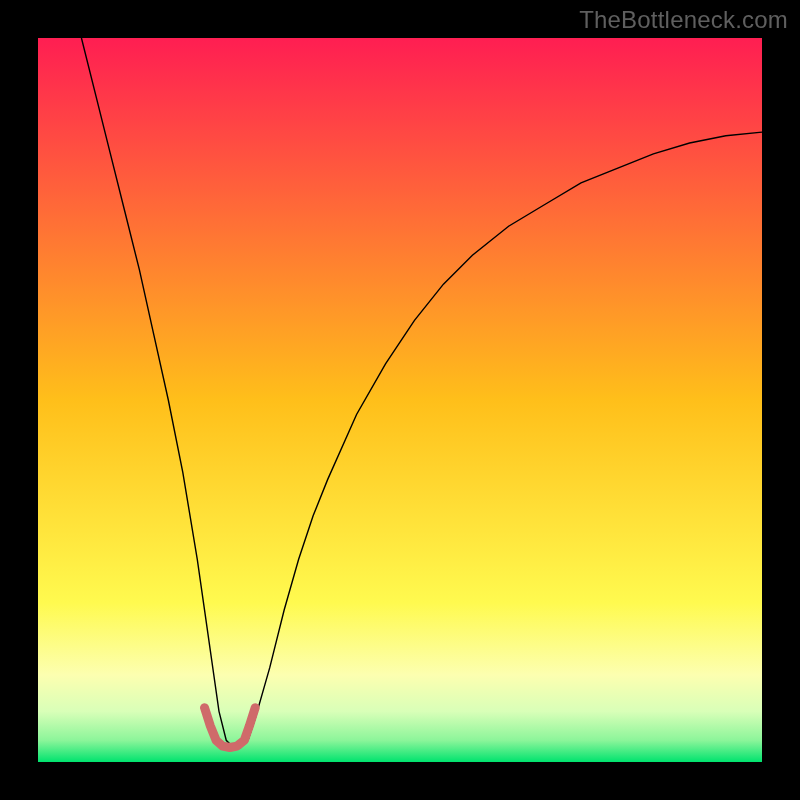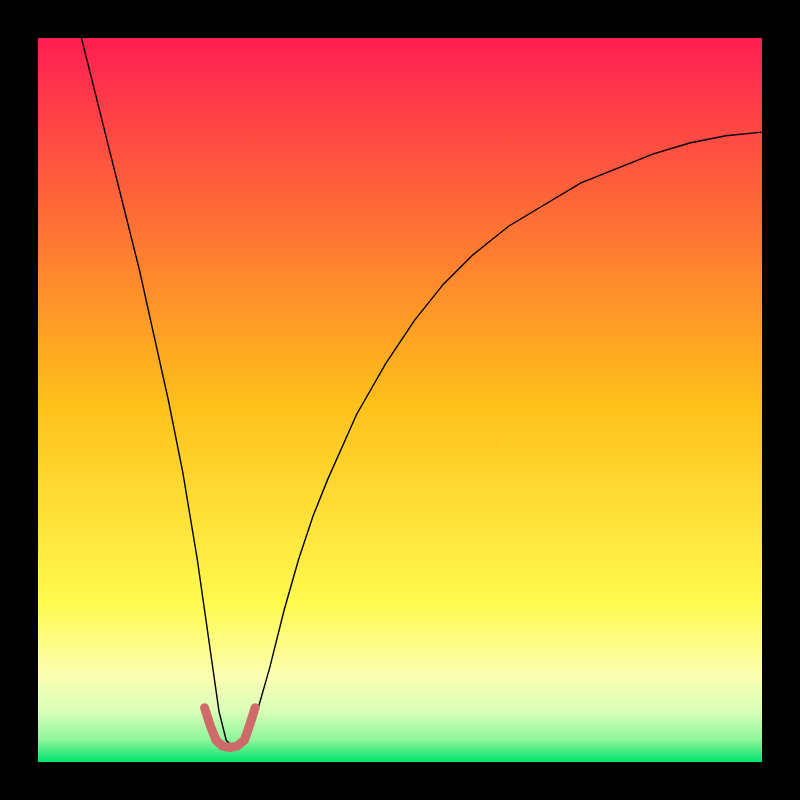--- a/index.html
+++ b/index.html
@@ -49,13 +49,14 @@
           <stop offset="88%" stop-color="#fcffb0"></stop>
           <stop offset="93%" stop-color="#d9ffb8"></stop>
           <stop offset="97%" stop-color="#8cf59a"></stop>
           <stop offset="100%" stop-color="#00e36e"></stop>
         </linearGradient>
     </defs>
     <rect x="0" y="0" width="724" height="724" fill="url(#bg-grad)"></rect>
     <path id="curve" fill="none" stroke="#000000" stroke-width="1.4" d="M43.44 0.00 L57.92 57.92 L72.40 115.84 L86.88 173.76 L101.36 231.68 L115.84 296.84 L130.32 362.00 L144.80 434.40 L159.28 521.28 L166.52 571.96 L173.76 622.64 L181.00 673.32 L188.24 702.28 L195.48 709.52 L202.72 709.52 L209.96 702.28 L217.20 680.56 L231.68 629.88 L246.16 571.96 L260.64 521.28 L275.12 477.84 L289.60 441.64 L318.56 376.48 L347.52 325.80 L376.48 282.36 L405.44 246.16 L434.40 217.20 L470.60 188.24 L506.80 166.52 L543.00 144.80 L579.20 130.32 L615.40 115.84 L651.60 104.98 L687.80 97.74 L724.00 94.12"></path>
     <path id="marker" fill="none" stroke="#cf6a6a" stroke-width="9" stroke-linecap="round" stroke-linejoin="round" d="M166.52 669.70 L172.31 687.80 L178.10 702.28 L184.62 708.07 L191.86 709.52 L199.10 708.07 L206.34 702.28 L211.41 687.80 L217.20 669.70"></path>
   </svg>
+  <div class="watermark">TheBottleneck.com</div>
 </div>
 
 </body></html>

